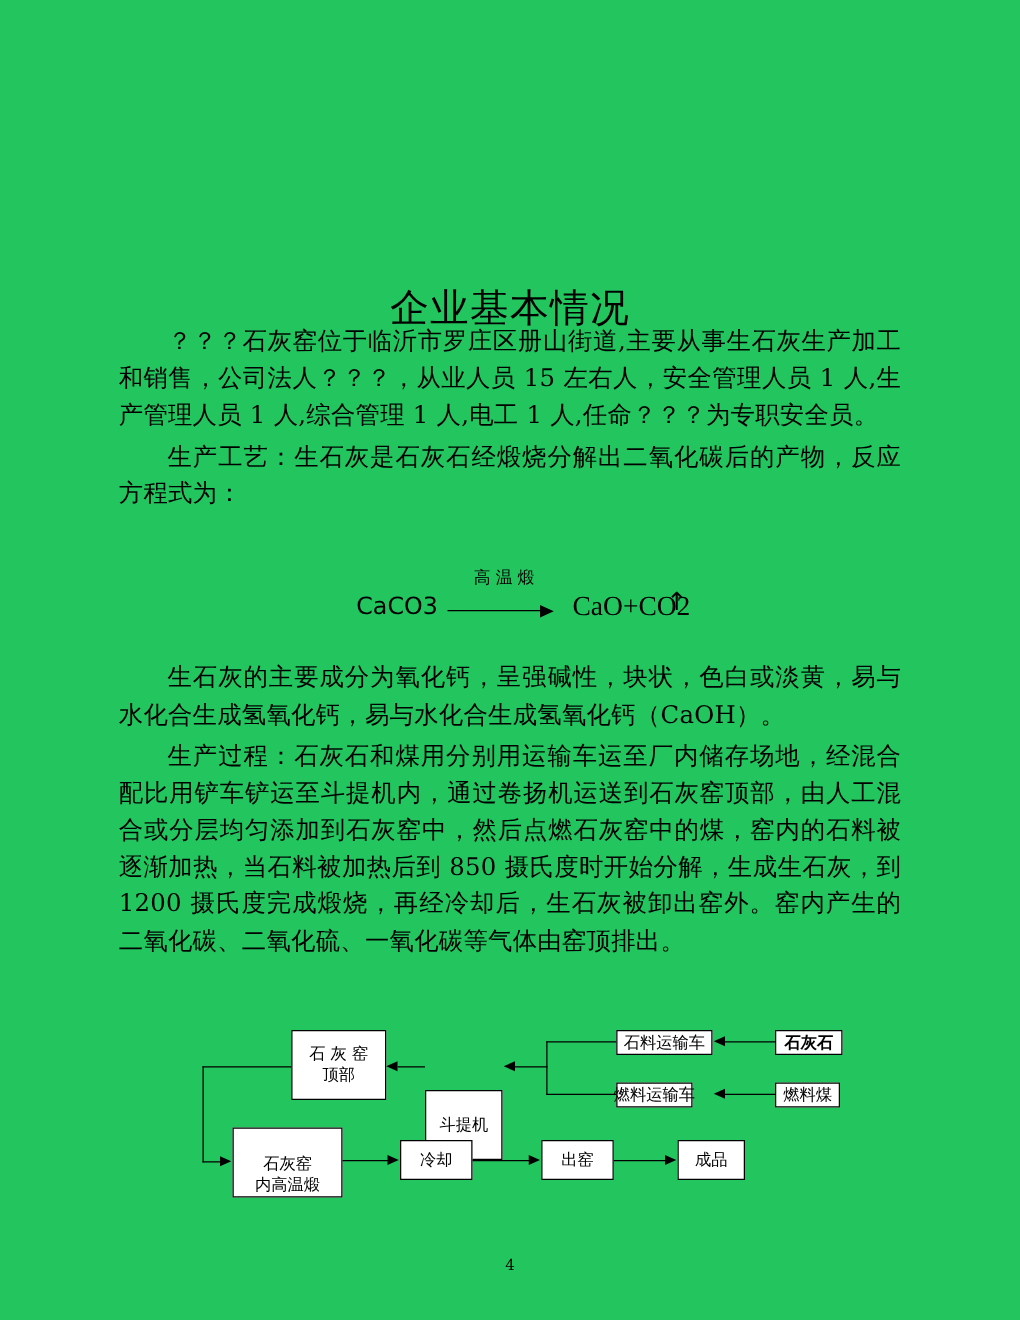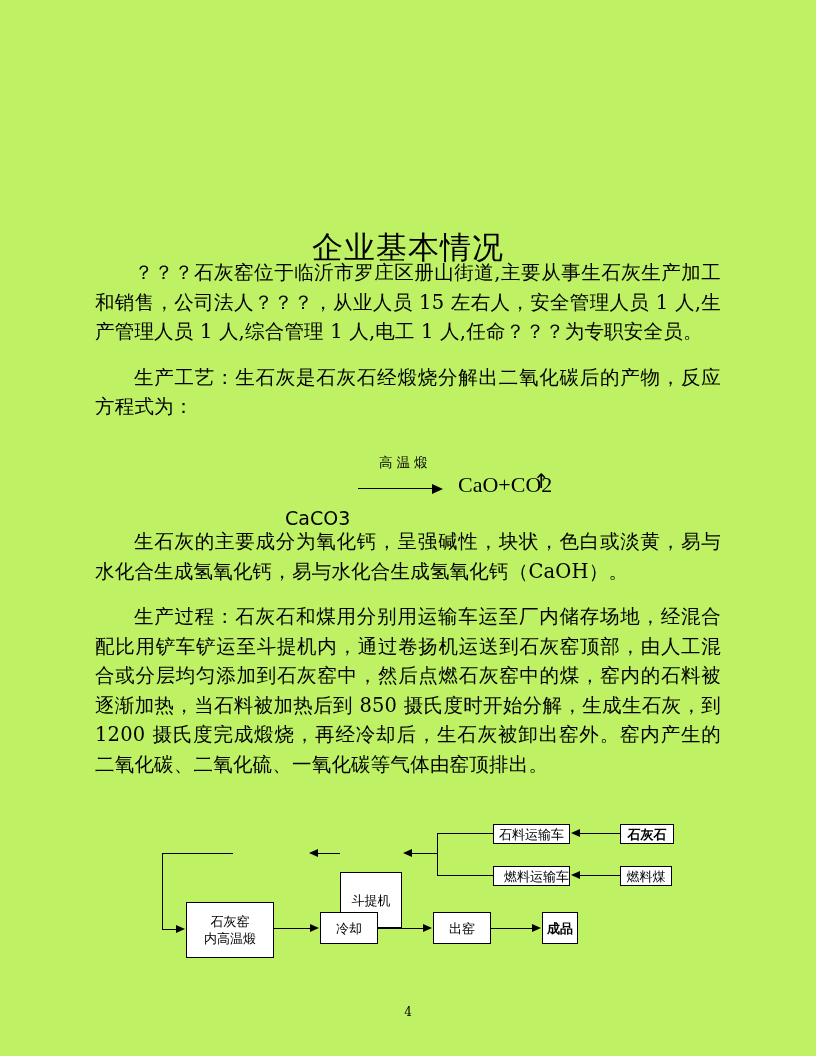--- a/index.html
+++ b/index.html
@@ -14,21 +14,21 @@
     font-family: "Liberation Serif", "DejaVu Serif", serif;
     color: #000000;
     overflow: hidden;
   }
 
   .page {
     position: absolute;
     inset: 0;
     width: 816px;
     height: 1056px;
-    background: #bef264;
+    background: #22c55e;
   }
 
   
   .doc-title {
     position: absolute;
     left: 0;
     top: 206px;
     width: 816px;
     text-align: center;
     font-family: "DejaVu Serif", "Liberation Serif", serif;
@@ -48,21 +48,21 @@
   p.para {
     margin: 0;
     font-family: "DejaVu Serif", "Liberation Serif", serif;
     font-size: 19.5px;
     line-height: 29.5px;
     text-align: justify;
     text-indent: 2em;
     letter-spacing: 0.2px;
     text-justify: inter-character;
   }
-  p.para + p.para { margin-top: 16px; }
+  p.para + p.para { margin-top: 4px; }
 
   
   .equation-wrap {
     position: absolute;
     left: 95px;
     top: 452px;
     width: 626px;
     height: 58px;
   }
   .eq-inner {
@@ -73,21 +73,20 @@
     height: 58px;
   }
   .eq-left {
     position: absolute;
     left: 0px;
     top: 22px;
     font-family: "DejaVu Sans", "Liberation Sans", sans-serif;
     font-size: 19px;
     line-height: 22px;
     white-space: nowrap;
-    margin-top: 33px;
   }
   .eq-cond {
     position: absolute;
     left: 77px;
     top: 2px;
     font-family: "DejaVu Sans", "Liberation Sans", sans-serif;
     font-size: 13.5px;
     line-height: 16px;
     letter-spacing: 4px;
     white-space: nowrap;
@@ -213,55 +212,59 @@
     </div>
   </div>
 
   <div class="body-block" style="top:527px;">
     <p class="para">生石灰的主要成分为氧化钙，呈强碱性，块状，色白或淡黄，易与水化合生成氢氧化钙，易与水化合生成氢氧化钙（CaOH）。</p>
     <p class="para">生产过程：石灰石和煤用分别用运输车运至厂内储存场地，经混合配比用铲车铲运至斗提机内，通过卷扬机运送到石灰窑顶部，由人工混合或分层均匀添加到石灰窑中，然后点燃石灰窑中的煤，窑内的石料被逐渐加热，当石料被加热后到 850 摄氏度时开始分解，生成生石灰，到 1200 摄氏度完成煅烧，再经冷却后，生石灰被卸出窑外。窑内产生的二氧化碳、二氧化硫、一氧化碳等气体由窑顶排出。</p>
   </div>
 
   <div class="flow">
 
+    <div class="fbox" style="left:83px; top:12px; width:76px; height:56px;">
+      <span>石 灰 窑</span>
+      <span class="l2">顶部</span>
+    </div>
 
     <div class="fbox" style="left:190px; top:12px; width:62px; height:56px;margin-top:48px;">
       <span>斗提机</span>
     </div>
 
     <div class="fbox" style="left:343px; top:12px; width:77px; height:20px;">
       <span>石料运输车</span>
     </div>
 
     <div class="fbox" style="left:470px; top:12px; width:54px; height:20px;font-weight:bold;">
       <span>石灰石</span>
     </div>
 
-    <div class="fbox" style="left:343px; top:54px; width:77px; height:20px;align-items:flex-end;">
+    <div class="fbox" style="left:343px; top:54px; width:61px; height:20px;">
       <span>燃料运输车</span>
     </div>
 
     <div class="fbox" style="left:470px; top:54px; width:52px; height:20px;">
       <span>燃料煤</span>
     </div>
 
-    <div class="fbox" style="left:36px; top:90px; width:88px; height:56px;">
+    <div class="fbox" style="left:36px; top:90px; width:88px; height:56px;justify-content:flex-end;">
       <span>石灰窑</span>
       <span class="l2">内高温煅</span>
     </div>
 
     <div class="fbox" style="left:170px; top:100px; width:58px; height:32px;">
       <span>冷却</span>
     </div>
 
     <div class="fbox" style="left:283px; top:100px; width:58px; height:32px;text-align:right;">
       <span>出窑</span>
     </div>
 
-    <div class="fbox" style="left:392px; top:100px; width:36px; height:32px;font-weight:bold;">
+    <div class="fbox" style="left:392px; top:100px; width:54px; height:32px;">
       <span>成品</span>
     </div>
 
     <span class="ln" style="left:430px; top:21px; width:40px; height:1.3px;"></span>
     <span class="ah-left" style="left:421px; top:17px;"></span>
 
     <span class="ln" style="left:430px; top:63px; width:40px; height:1.3px;"></span>
     <span class="ah-left" style="left:421px; top:59px;"></span>
 
     <span class="ln" style="left:287px; top:21px; width:1.3px; height:43px;"></span>

